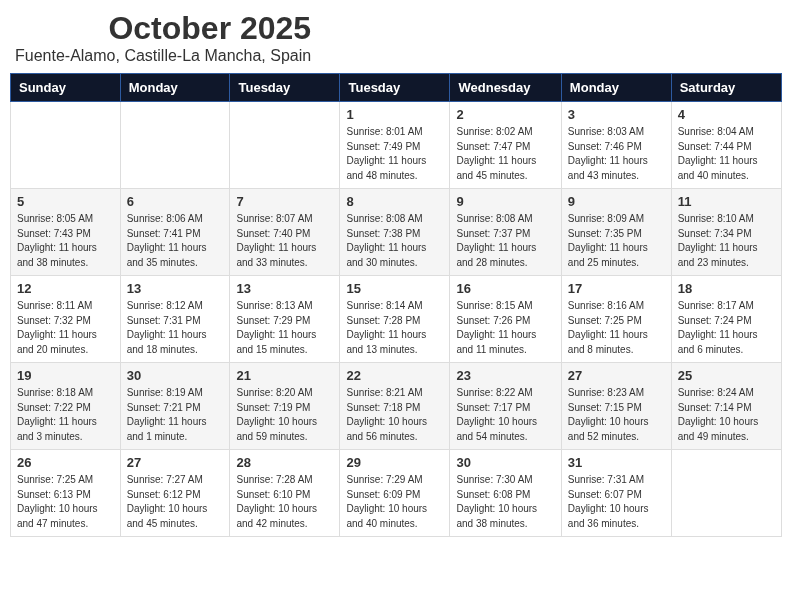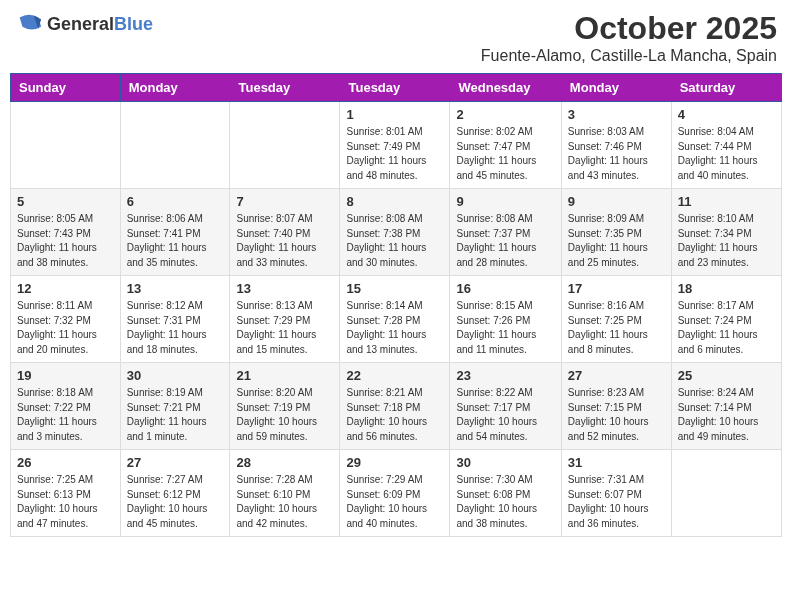--- a/index.html
+++ b/index.html
@@ -37,21 +37,21 @@
     .location {
       font-size: 16px;
       color: #333;
     }
     .calendar {
       width: 100%;
       border-collapse: collapse;
       border: 1px solid #ccc;
     }
     .calendar th {
-      background-color: #a21caf;
+      background-color: #0f172a;
       color: white;
       text-align: left;
       padding: 6px 8px;
       font-size: 13px;
       font-weight: bold;
       border: 1px solid #2d5aa0;
     }
     .calendar td {
       vertical-align: top;
       padding: 5px 6px;
@@ -76,31 +76,20 @@
       font-size: 10px;
     }
     .empty-cell {
       background: #fff !important;
     }
   </style>
 </head>
 <body>
 
 <div class="header">
-  <div class="logo">
-    <svg class="logo-icon" viewBox="0 0 30 30" xmlns="http://www.w3.org/2000/svg">
-      <path d="M5 8 Q15 2 25 8 L28 18 Q18 24 8 18 Z" fill="#4a7dc9"></path>
-      <path d="M20 6 L28 10 L25 20" fill="#2d5aa0"></path>
-    </svg>
-    <div>
-      <div>
-        <span style="font-size:18px;font-weight:bold;color:#333;">General</span><span style="font-size:18px;font-weight:bold;color:#4a7dc9;">Blue</span>
-      </div>
-    </div>
-  </div>
   <div class="title-section">
     <div class="month-title">October 2025</div>
     <div class="location">Fuente-Alamo, Castille-La Mancha, Spain</div>
   </div>
 </div>
 
 <table class="calendar">
   <thead>
     <tr>
     <th>Sunday</th>

